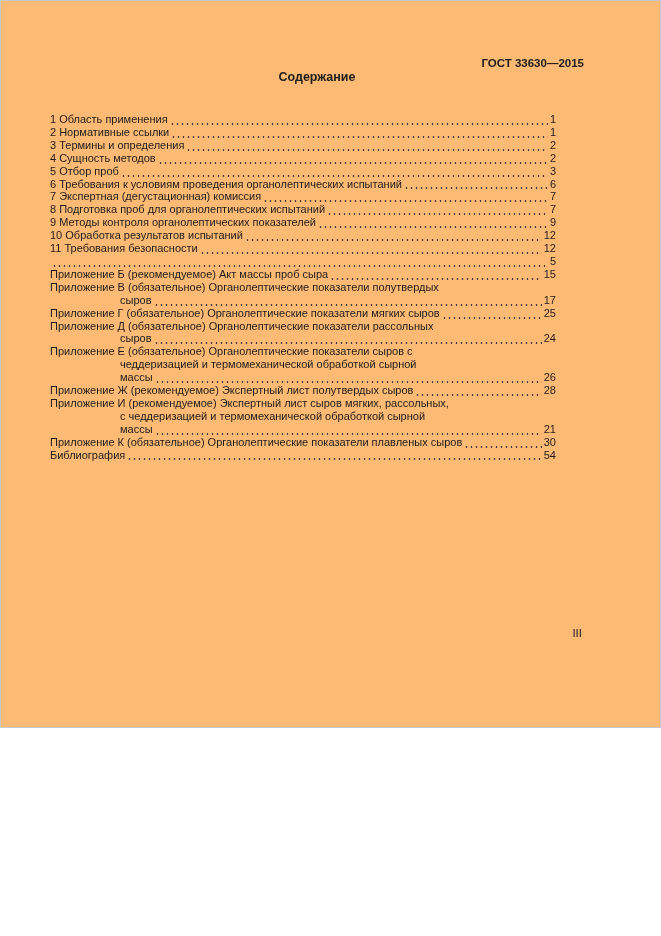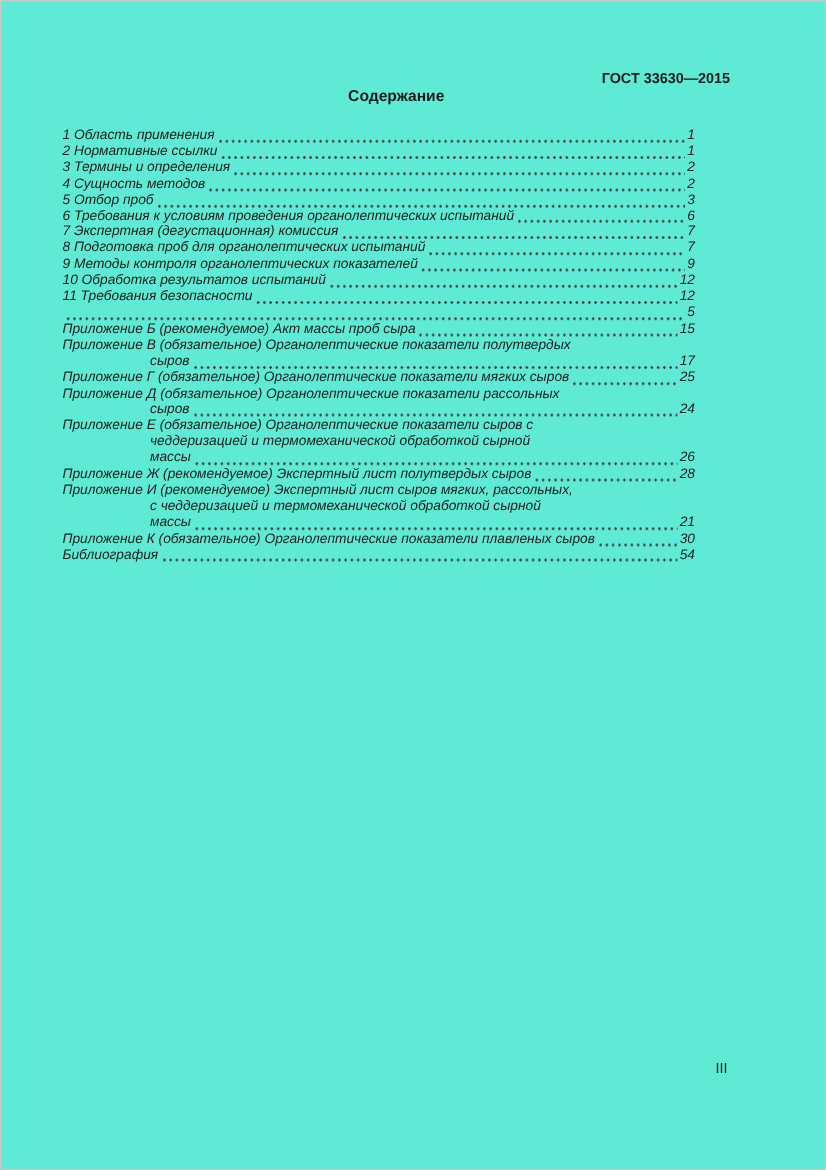--- a/index.html
+++ b/index.html
@@ -7,43 +7,42 @@
   body {
     width: 661px;
     height: 936px;
     font-family: "Liberation Sans", sans-serif;
     color: #1c1c1c;
     -webkit-font-smoothing: antialiased;
   }
   .page {
     position: relative;
     width: 661px;
-    height: 936px;
-    background: #5eead4;
+    height: 728px;
+    background: #fdba74;
     border: 1px solid #c9c9c9;
     padding: 56px 76px 0 49px;
     overflow: hidden;
   }
   .doc-header {
     text-align: right;
     font-weight: bold;
     font-size: 11.5px;
     line-height: 13px;
   }
   .doc-title {
     text-align: center;
     font-weight: bold;
     font-size: 12.5px;
     line-height: 14px;
   }
   .toc {
-    margin-top: 18px;
+    margin-top: 29px;
     padding-right: 28px;
     font-size: 11px;
-    font-style: italic;
   }
   .entry { }
   .line {
     display: flex;
     align-items: flex-end;
     line-height: 12.9px;
   }
   .line .t { white-space: nowrap; }
   .line.cont { padding-left: 70px; }
   .leader {
@@ -53,21 +52,21 @@
     margin: 0 2px;
     background-image: radial-gradient(circle, #3c3c3c 0.9px, transparent 1.15px);
     background-size: 5px 4px;
     background-repeat: repeat-x;
     background-position: left bottom;
   }
   .pg { white-space: nowrap; }
   .folio {
     position: absolute;
     right: 78px;
-    bottom: 74px;
+    bottom: 88px;
     font-size: 11.5px;
   }
 </style>
 </head>
 <body>
 
 <div class="page">
   <div class="doc-header">ГОСТ 33630—2015</div>
 
   <div class="doc-title">Содержание</div>

